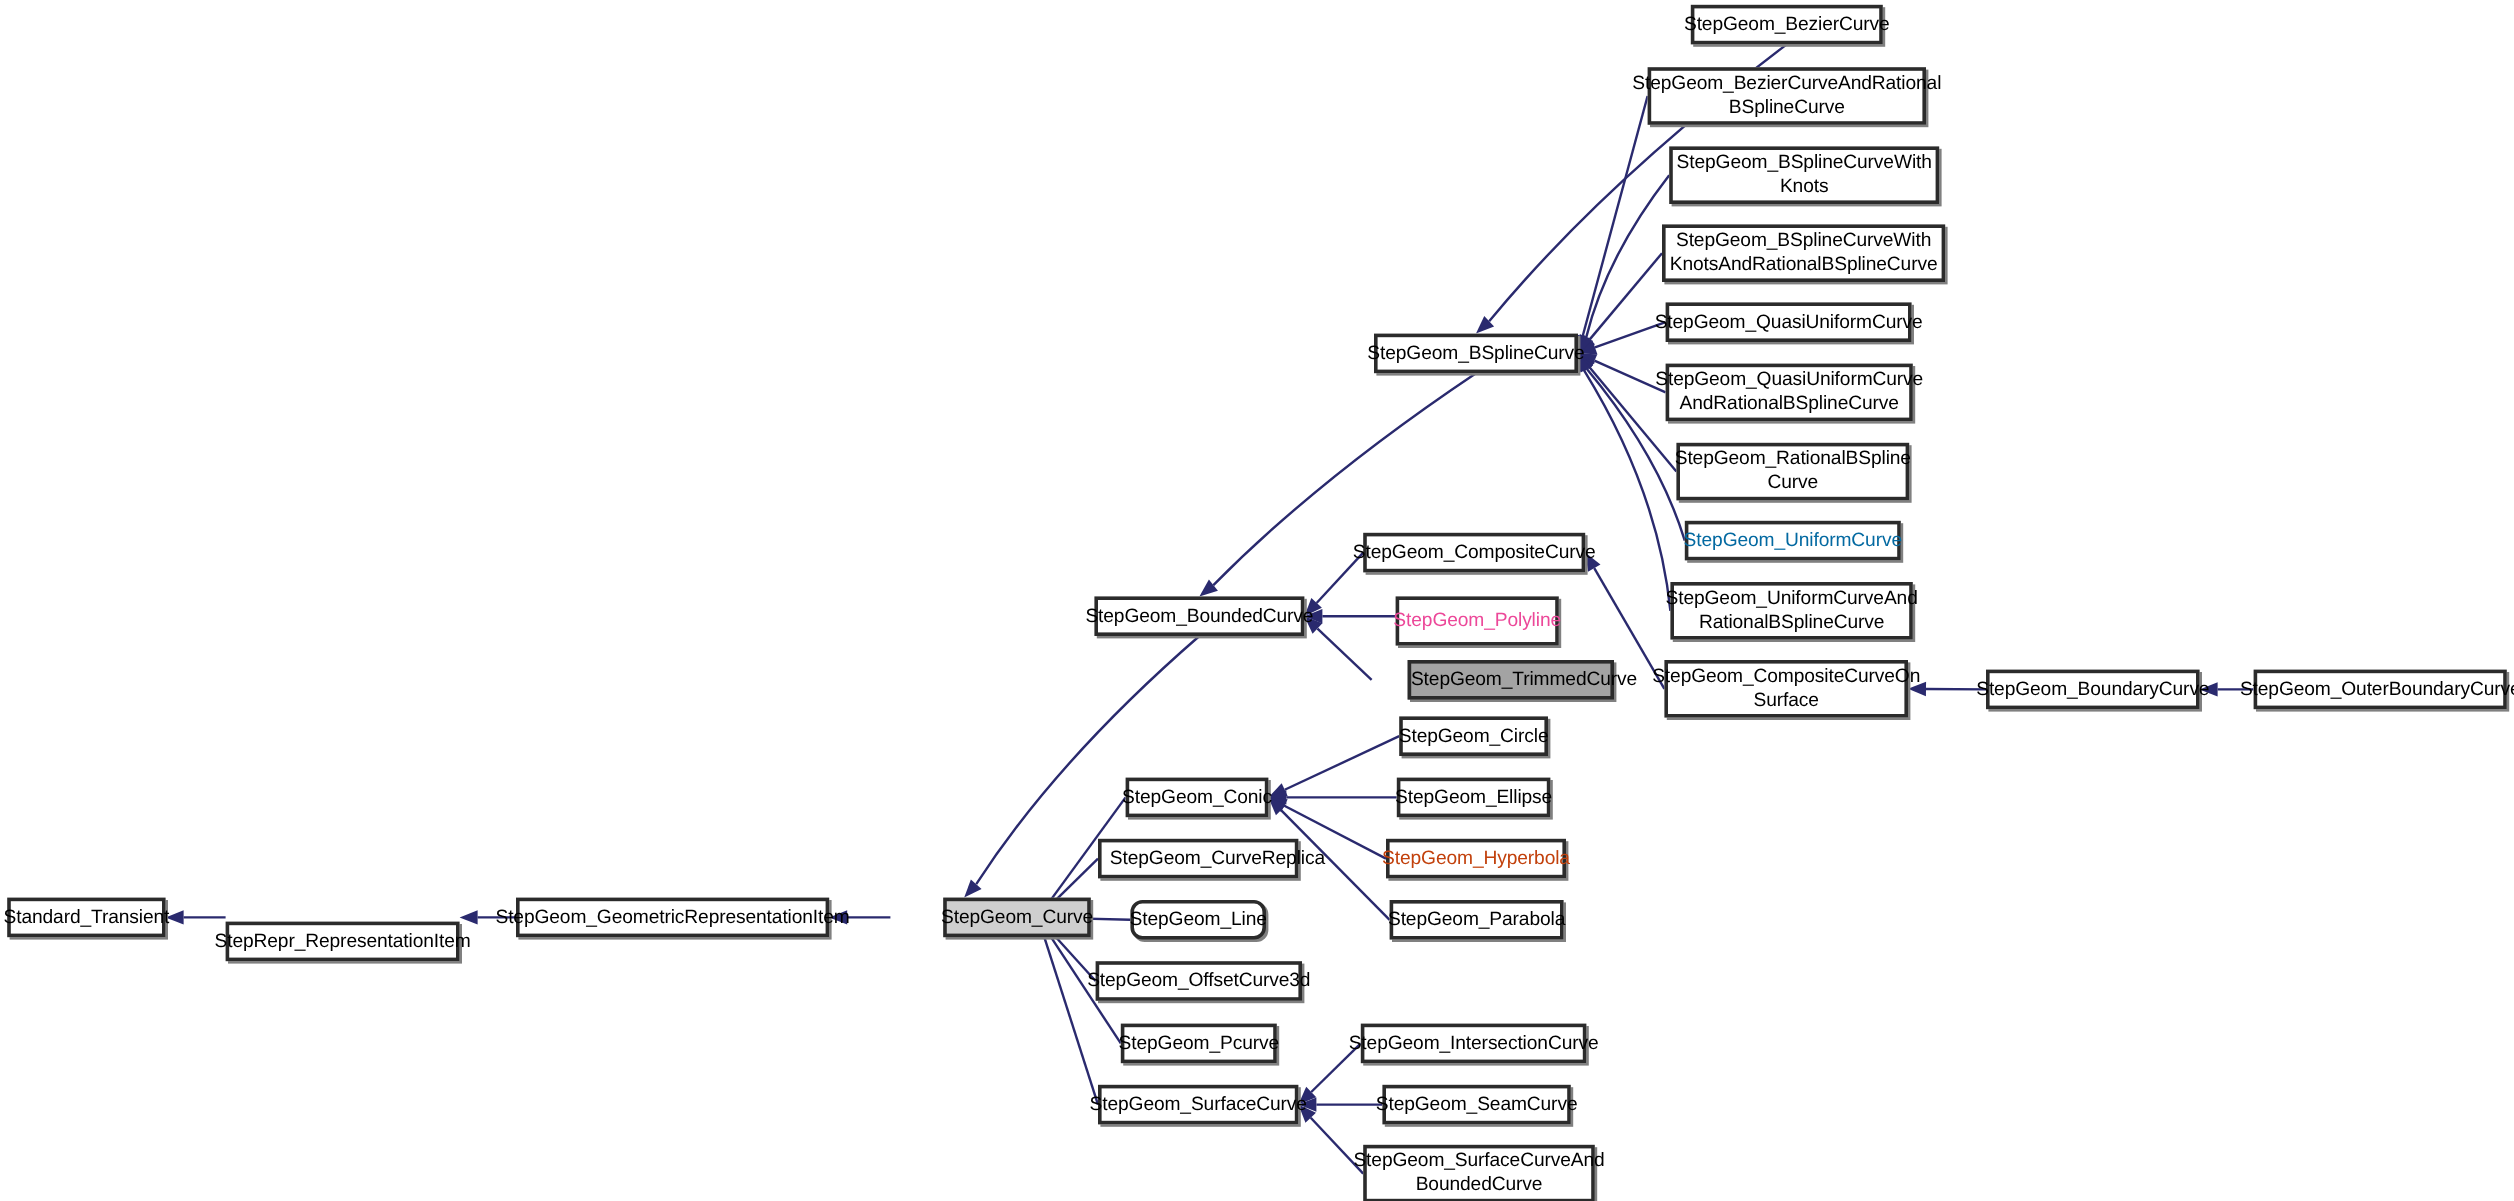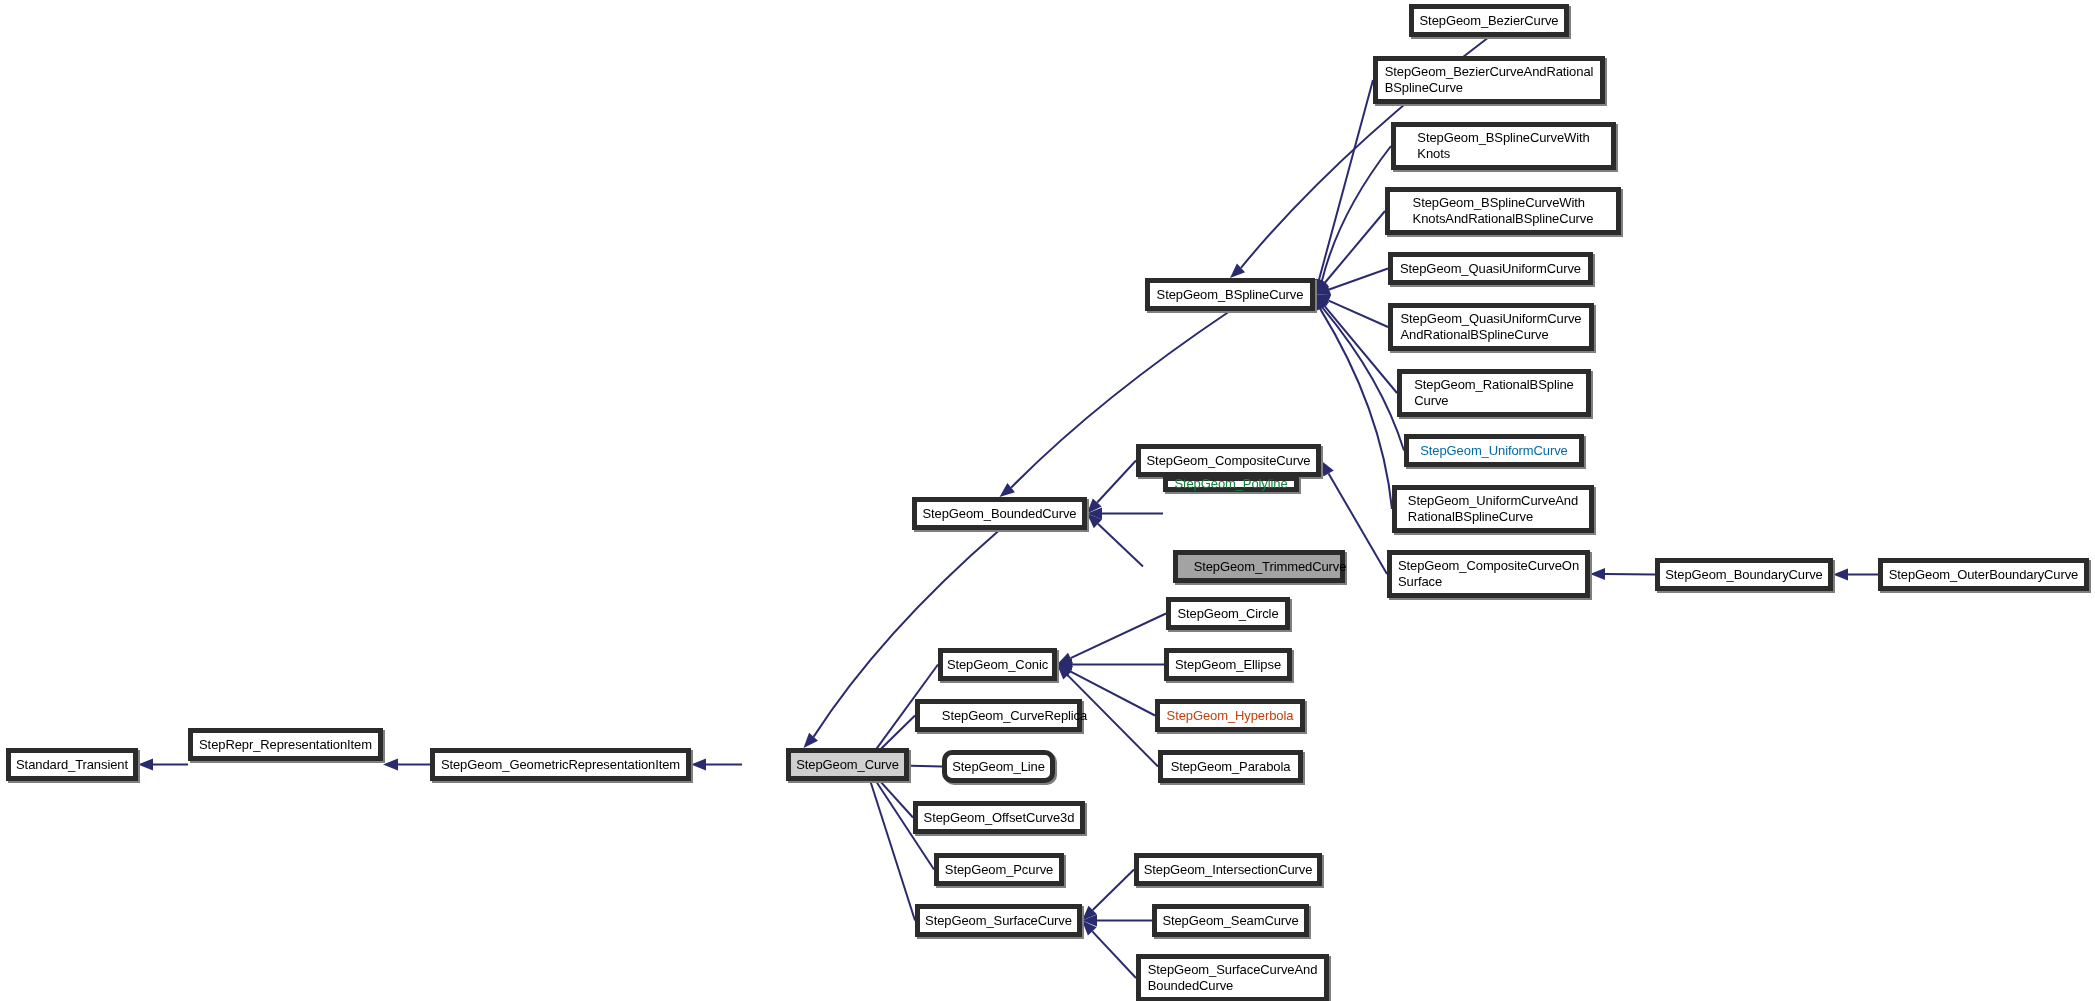--- a/index.html
+++ b/index.html
@@ -20,29 +20,29 @@
     position: absolute;
     left: 0;
     top: 0;
     width: 2095px;
     height: 1001px;
     pointer-events: none;
   }
   .node {
     position: absolute;
     box-sizing: border-box;
-    border: 5px solid #f97316;
+    border: 3px solid #f97316;
     background: #ffffff;
     box-shadow: 2px 2px 0 0 #808080;
     display: flex;
     align-items: center;
     justify-content: center;
-    text-align: left;
+    text-align: center;
     color: #000000;
-    font-size: 13px;
+    font-size: 16px;
     line-height: 1.22;
     letter-spacing: -0.1px;
     white-space: pre-line;
     z-index: 5;
     cursor: pointer;
   }
   .node.highlight {
     background: #cfcfcf;
   }
 </style>
@@ -179,21 +179,21 @@
         <path d="M 1152 920.5 L 1097 920.5" stroke="#2a2a6e" stroke-width="2" fill="none"></path>
         <polygon points="1082,920.5 1097,914.5 1097,926.5" fill="#2a2a6e"></polygon>
       </g>
       <g>
         <path d="M 1136 978 L 1092.268601273992 931.4341587639731" stroke="#2a2a6e" stroke-width="2" fill="none"></path>
         <polygon points="1082,920.5 1096.6422647795814,927.3267182543763 1087.8949377684028,935.5415992735699" fill="#2a2a6e"></polygon>
       </g>
     </svg>
   <div id="node-layer">
       <div class="node" style="left: 6px; top: 748px; width: 132px; height: 33px; border-color: rgb(43, 43, 43); color: rgb(0, 0, 0); background: rgb(255, 255, 255); box-shadow: rgb(128, 128, 128) 2px 2px 0px 0px;">Standard_Transient</div>
-      <div class="node" style="left: 188px; top: 728px; width: 195px; height: 33px; border-color: rgb(43, 43, 43); color: rgb(0, 0, 0); background: rgb(255, 255, 255); box-shadow: rgb(128, 128, 128) 2px 2px 0px 0px;">StepRepr_RepresentationItem</div>
+      <div class="node" style="left: 188px; top: 768px; width: 195px; height: 33px; border-color: rgb(43, 43, 43); color: rgb(0, 0, 0); background: rgb(255, 255, 255); box-shadow: rgb(128, 128, 128) 2px 2px 0px 0px;">StepRepr_RepresentationItem</div>
       <div class="node" style="left: 430px; top: 748px; width: 261px; height: 33px; border-color: rgb(43, 43, 43); color: rgb(0, 0, 0); background: rgb(255, 255, 255); box-shadow: rgb(128, 128, 128) 2px 2px 0px 0px;">StepGeom_GeometricRepresentationItem</div>
       <div class="node highlight" style="left: 742px; top: 748px; width: 123px; height: 33px; border-color: rgb(43, 43, 43); color: rgb(0, 0, 0); background: rgb(207, 207, 207); box-shadow: rgb(128, 128, 128) 2px 2px 0px 0px; margin-left: 44px;">StepGeom_Curve</div>
       <div class="node" style="left: 912px; top: 497px; width: 175px; height: 33px; border-color: rgb(43, 43, 43); color: rgb(0, 0, 0); background: rgb(255, 255, 255); box-shadow: rgb(128, 128, 128) 2px 2px 0px 0px;">StepGeom_BoundedCurve</div>
       <div class="node" style="left: 1145px; top: 278px; width: 170px; height: 33px; border-color: rgb(43, 43, 43); color: rgb(0, 0, 0); background: rgb(255, 255, 255); box-shadow: rgb(128, 128, 128) 2px 2px 0px 0px;">StepGeom_BSplineCurve</div>
       <div class="node" style="left: 1409px; top: 4px; width: 160px; height: 33px; border-color: rgb(43, 43, 43); color: rgb(0, 0, 0); background: rgb(255, 255, 255); box-shadow: rgb(128, 128, 128) 2px 2px 0px 0px;">StepGeom_BezierCurve</div>
       <div class="node" style="left: 1373px; top: 56px; width: 232px; height: 48px; border-color: rgb(43, 43, 43); color: rgb(0, 0, 0); background: rgb(255, 255, 255); box-shadow: rgb(128, 128, 128) 2px 2px 0px 0px;">StepGeom_BezierCurveAndRational
 BSplineCurve</div>
       <div class="node" style="left: 1391px; top: 122px; width: 225px; height: 48px; border-color: rgb(43, 43, 43); color: rgb(0, 0, 0); background: rgb(255, 255, 255); box-shadow: rgb(128, 128, 128) 2px 2px 0px 0px;">StepGeom_BSplineCurveWith
 Knots</div>
       <div class="node" style="left: 1385px; top: 187px; width: 236px; height: 48px; border-color: rgb(43, 43, 43); color: rgb(0, 0, 0); background: rgb(255, 255, 255); box-shadow: rgb(128, 128, 128) 2px 2px 0px 0px;">StepGeom_BSplineCurveWith
@@ -204,21 +204,21 @@
       <div class="node" style="left: 1397px; top: 369px; width: 194px; height: 48px; border-color: rgb(43, 43, 43); color: rgb(0, 0, 0); background: rgb(255, 255, 255); box-shadow: rgb(128, 128, 128) 2px 2px 0px 0px;">StepGeom_RationalBSpline
 Curve</div>
       <div class="node" style="left: 1404px; top: 434px; width: 180px; height: 33px; border-color: rgb(43, 43, 43); color: #0369a1; background: rgb(255, 255, 255); box-shadow: rgb(128, 128, 128) 2px 2px 0px 0px;">StepGeom_UniformCurve</div>
       <div class="node" style="left: 1392px; top: 485px; width: 202px; height: 48px; border-color: rgb(43, 43, 43); color: rgb(0, 0, 0); background: rgb(255, 255, 255); box-shadow: rgb(128, 128, 128) 2px 2px 0px 0px;">StepGeom_UniformCurveAnd
 RationalBSplineCurve</div>
       <div class="node" style="left: 1387px; top: 550px; width: 203px; height: 48px; border-color: rgb(43, 43, 43); color: rgb(0, 0, 0); background: rgb(255, 255, 255); box-shadow: rgb(128, 128, 128) 2px 2px 0px 0px;">StepGeom_CompositeCurveOn
 Surface</div>
       <div class="node" style="left: 1655px; top: 558px; width: 178px; height: 33px; border-color: rgb(43, 43, 43); color: rgb(0, 0, 0); background: rgb(255, 255, 255); box-shadow: rgb(128, 128, 128) 2px 2px 0px 0px;">StepGeom_BoundaryCurve</div>
       <div class="node" style="left: 1878px; top: 558px; width: 211px; height: 33px; border-color: rgb(43, 43, 43); color: rgb(0, 0, 0); background: rgb(255, 255, 255); box-shadow: rgb(128, 128, 128) 2px 2px 0px 0px;">StepGeom_OuterBoundaryCurve</div>
       <div class="node" style="left: 1136px; top: 444px; width: 185px; height: 33px; border-color: rgb(43, 43, 43); color: rgb(0, 0, 0); background: rgb(255, 255, 255); box-shadow: rgb(128, 128, 128) 2px 2px 0px 0px;">StepGeom_CompositeCurve</div>
-      <div class="node" style="left: 1163px; top: 476px; width: 136px; height: 16px; border-color: rgb(43, 43, 43); color: #15803d; background: rgb(255, 255, 255); box-shadow: rgb(128, 128, 128) 2px 2px 0px 0px;">StepGeom_Polyline</div>
+      <div class="node" style="left: 1163px; top: 497px; width: 136px; height: 41px; border-color: rgb(43, 43, 43); color: #ec4899; background: rgb(255, 255, 255); box-shadow: rgb(128, 128, 128) 2px 2px 0px 0px;">StepGeom_Polyline</div>
       <div class="node" style="left: 1173px; top: 550px; width: 172px; height: 33px; border-color: rgb(43, 43, 43); color: rgb(0, 0, 0); background: #a3a3a3; box-shadow: rgb(128, 128, 128) 2px 2px 0px 0px; padding-left: 22px;">StepGeom_TrimmedCurve</div>
       <div class="node" style="left: 938px; top: 648px; width: 119px; height: 33px; border-color: rgb(43, 43, 43); color: rgb(0, 0, 0); background: rgb(255, 255, 255); box-shadow: rgb(128, 128, 128) 2px 2px 0px 0px;">StepGeom_Conic</div>
       <div class="node" style="left: 1166px; top: 597px; width: 124px; height: 33px; border-color: rgb(43, 43, 43); color: rgb(0, 0, 0); background: rgb(255, 255, 255); box-shadow: rgb(128, 128, 128) 2px 2px 0px 0px;">StepGeom_Circle</div>
       <div class="node" style="left: 1164px; top: 648px; width: 128px; height: 33px; border-color: rgb(43, 43, 43); color: rgb(0, 0, 0); background: rgb(255, 255, 255); box-shadow: rgb(128, 128, 128) 2px 2px 0px 0px;">StepGeom_Ellipse</div>
       <div class="node" style="left: 1155px; top: 699px; width: 150px; height: 33px; border-color: rgb(43, 43, 43); color: #c2410c; background: rgb(255, 255, 255); box-shadow: rgb(128, 128, 128) 2px 2px 0px 0px;">StepGeom_Hyperbola</div>
       <div class="node" style="left: 1158px; top: 750px; width: 145px; height: 33px; border-color: rgb(43, 43, 43); color: rgb(0, 0, 0); background: rgb(255, 255, 255); box-shadow: rgb(128, 128, 128) 2px 2px 0px 0px;">StepGeom_Parabola</div>
       <div class="node" style="left: 915px; top: 699px; width: 167px; height: 33px; border-color: rgb(43, 43, 43); color: rgb(0, 0, 0); background: rgb(255, 255, 255); box-shadow: rgb(128, 128, 128) 2px 2px 0px 0px; padding-left: 32px;">StepGeom_CurveReplica</div>
       <div class="node" style="left: 942px; top: 750px; width: 113px; height: 33px; border-color: rgb(43, 43, 43); color: rgb(0, 0, 0); background: rgb(255, 255, 255); box-shadow: rgb(128, 128, 128) 2px 2px 0px 0px; border-radius: 10px;">StepGeom_Line</div>
       <div class="node" style="left: 913px; top: 801px; width: 172px; height: 33px; border-color: rgb(43, 43, 43); color: rgb(0, 0, 0); background: rgb(255, 255, 255); box-shadow: rgb(128, 128, 128) 2px 2px 0px 0px;">StepGeom_OffsetCurve3d</div>
       <div class="node" style="left: 934px; top: 853px; width: 130px; height: 33px; border-color: rgb(43, 43, 43); color: rgb(0, 0, 0); background: rgb(255, 255, 255); box-shadow: rgb(128, 128, 128) 2px 2px 0px 0px;">StepGeom_Pcurve</div>

